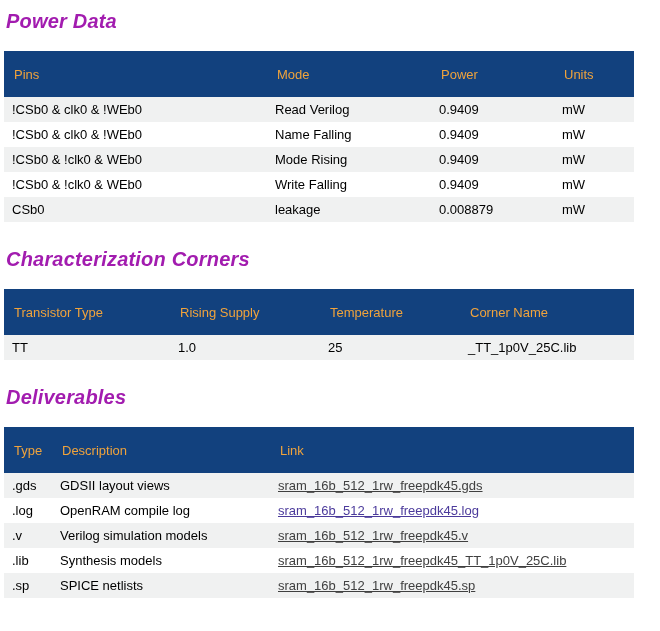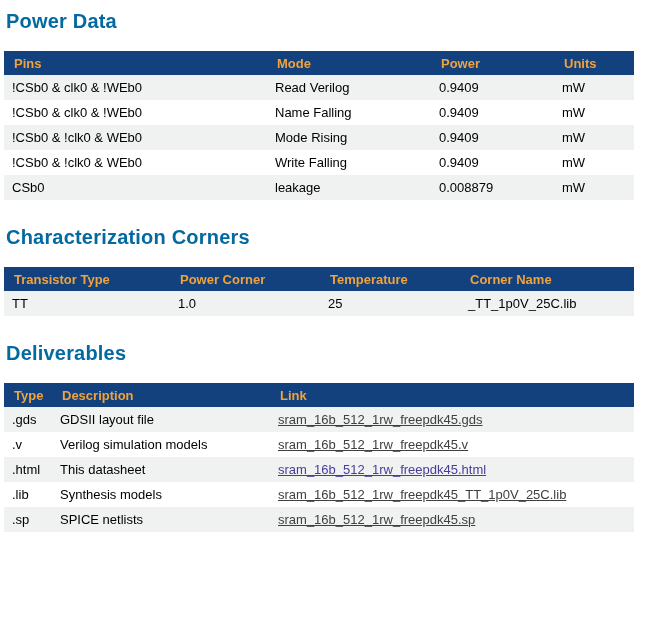--- a/index.html
+++ b/index.html
@@ -6,38 +6,39 @@
   body {
     width: 660px;
     box-sizing: border-box;
     padding: 6px 26px 10px 4px;
     font-family: "Liberation Sans", sans-serif;
     color: #000000;
   }
   h2.section-title {
     font-size: 20px;
     font-weight: 600;
-    color: #0369a1;
+    color: #a21caf;
     margin: 26px 0 18px 2px;
     letter-spacing: 0.2px;
+    font-style: italic;
   }
   h2.section-title.first { margin-top: 4px; }
   table.data-table {
     width: 630px;
     border-collapse: collapse;
     table-layout: fixed;
     font-size: 13px;
   }
   table.data-table thead th {
     background: #12417e;
     color: #f0a33c;
     text-align: left;
-    font-weight: bold;
+    font-weight: normal;
     font-size: 13px;
-    height: 24px;
+    height: 46px;
     padding: 0 6px 0 10px;
     vertical-align: middle;
   }
   table.data-table tbody td {
     height: 25px;
     padding: 0 6px 0 8px;
     vertical-align: middle;
     background: #ffffff;
   }
   table.data-table tbody tr:nth-child(odd) td { background: #f0f1f1; }
@@ -113,21 +114,21 @@
 <table class="data-table t-corners">
   <colgroup>
       <col class="c1">
       <col class="c2">
       <col class="c3">
       <col class="c4">
     </colgroup>
   <thead>
     <tr>
       <th>Transistor Type</th>
-      <th>Power Corner</th>
+      <th>Rising Supply</th>
       <th>Temperature</th>
       <th>Corner Name</th>
     </tr>
   </thead>
   <tbody>
     <tr>
       <td>TT</td>
       <td>1.0</td>
       <td>25</td>
       <td>_TT_1p0V_25C.lib</td>
@@ -146,32 +147,32 @@
   <thead>
     <tr>
       <th>Type</th>
       <th>Description</th>
       <th>Link</th>
     </tr>
   </thead>
   <tbody>
     <tr>
       <td>.gds</td>
-      <td>GDSII layout file</td>
+      <td>GDSII layout views</td>
       <td><a href="#" class="file-link">sram_16b_512_1rw_freepdk45.gds</a></td>
+    </tr>
+    <tr>
+      <td>.log</td>
+      <td>OpenRAM compile log</td>
+      <td><a href="#" class="file-link visited">sram_16b_512_1rw_freepdk45.log</a></td>
     </tr>
     <tr>
       <td>.v</td>
       <td>Verilog simulation models</td>
       <td><a href="#" class="file-link">sram_16b_512_1rw_freepdk45.v</a></td>
-    </tr>
-    <tr>
-      <td>.html</td>
-      <td>This datasheet</td>
-      <td><a href="#" class="file-link visited">sram_16b_512_1rw_freepdk45.html</a></td>
     </tr>
     <tr>
       <td>.lib</td>
       <td>Synthesis models</td>
       <td><a href="#" class="file-link">sram_16b_512_1rw_freepdk45_TT_1p0V_25C.lib</a></td>
     </tr>
     <tr>
       <td>.sp</td>
       <td>SPICE netlists</td>
       <td><a href="#" class="file-link">sram_16b_512_1rw_freepdk45.sp</a></td>

